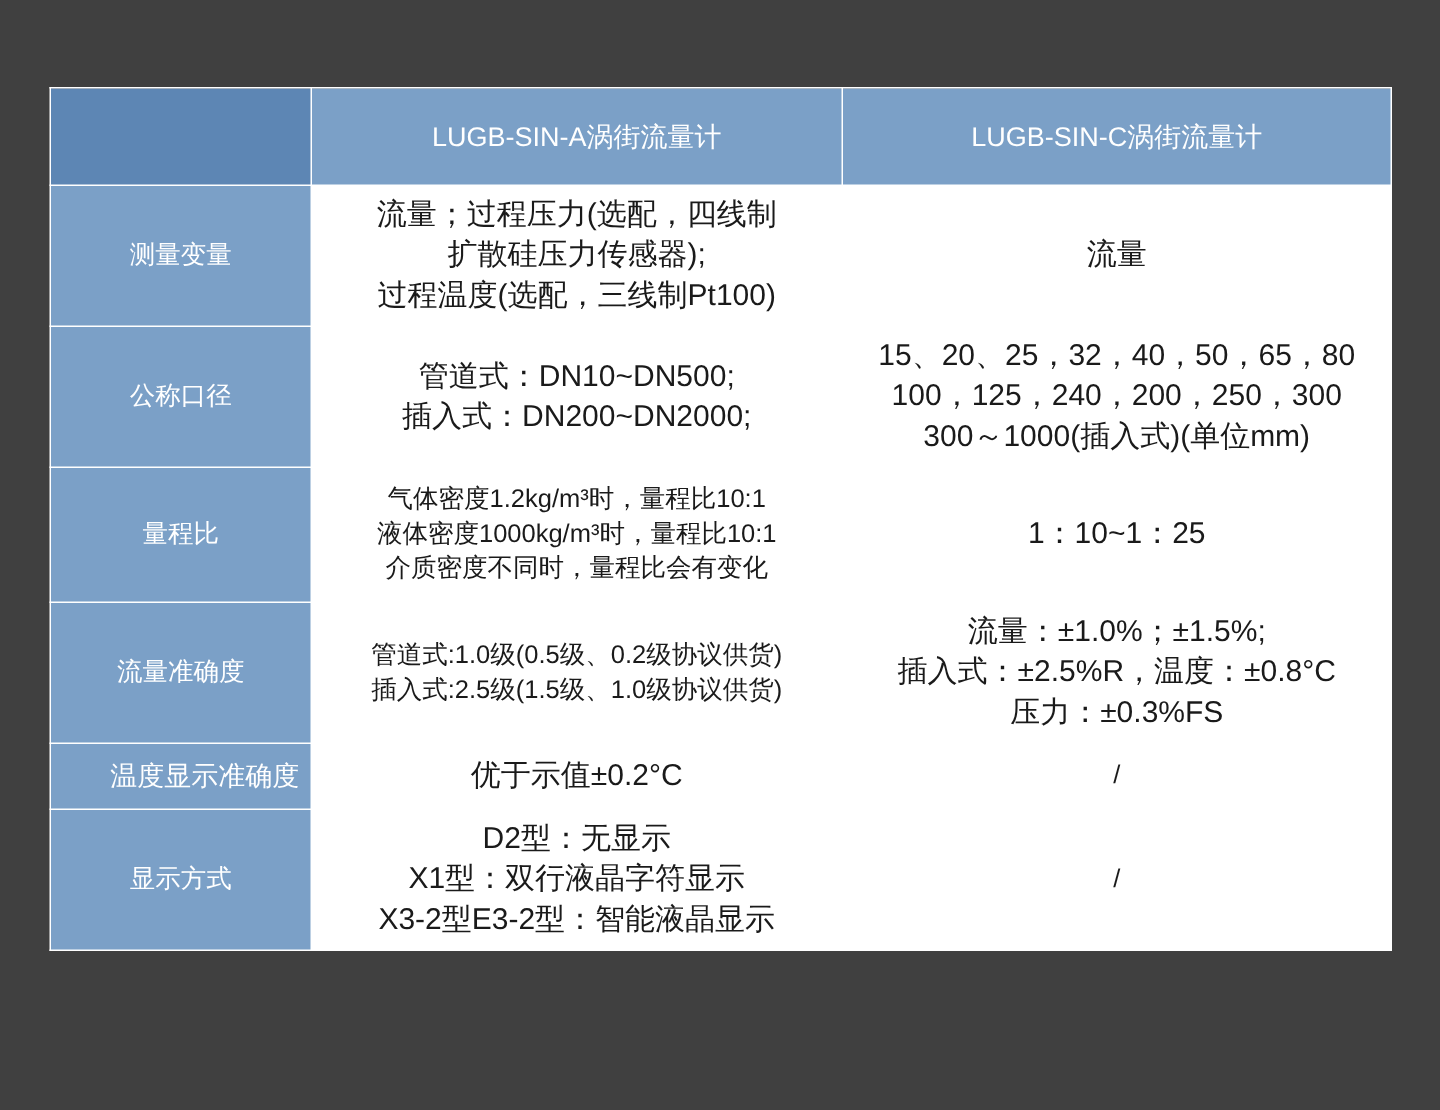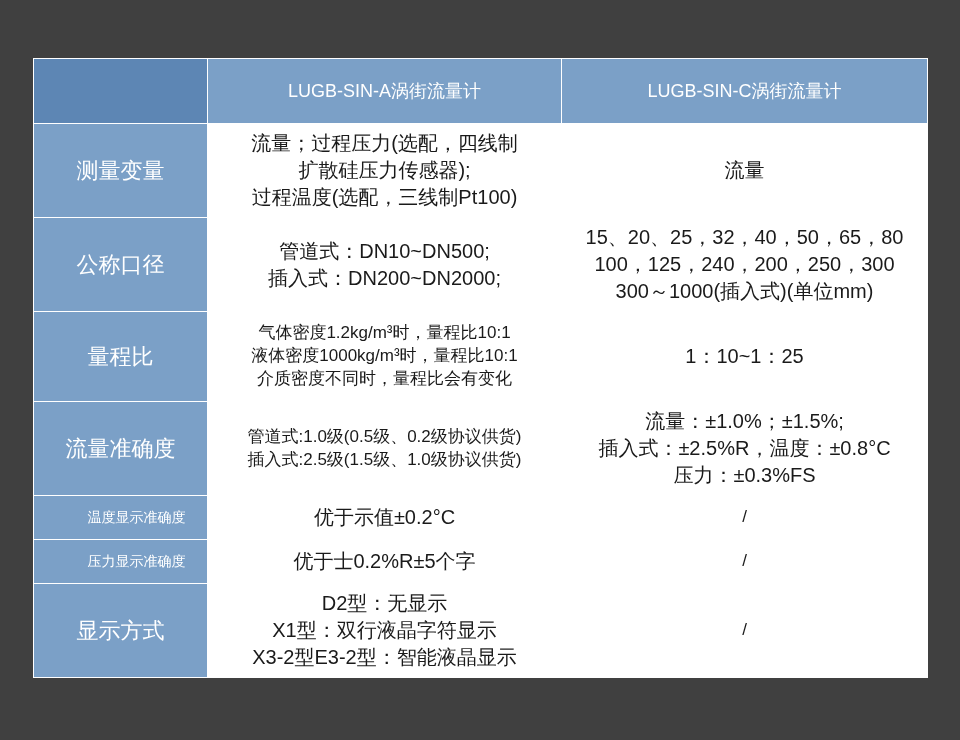--- a/index.html
+++ b/index.html
@@ -48,26 +48,26 @@
     background: #7ba0c7;
     color: #ffffff;
     font-size: 18px;
     font-weight: normal;
     height: 52px;
     border: 1px solid #ffffff;
   }
   .row-label {
     background: #7ba0c7;
     color: #ffffff;
-    font-size: 22px;
+    font-size: 17px;
     font-weight: normal;
     border: 1px solid #ffffff;
   }
   .row-label.small {
-    font-size: 14px;
+    font-size: 18px;
     padding-left: 38px;
   }
   .val {
     background: #ffffff;
     color: #1a1a1a;
     font-size: 20px;
     border: 1px solid #9fb4cc;
   }
   .val.tight {
     font-size: 17px;
@@ -144,25 +144,20 @@
           <span class="ln">压力：±0.3%FS</span>
         </td>
       </tr>
 
       <tr style="height:44px;">
         <td class="row-label small">温度显示准确度</td>
         <td class="val">优于示值±0.2°C</td>
         <td class="val slash">/</td>
       </tr>
 
-      <tr style="height:44px;">
-        <td class="row-label small">压力显示准确度</td>
-        <td class="val">优于士0.2%R±5个字</td>
-        <td class="val slash">/</td>
-      </tr>
 
 
       <tr style="height:88px;">
         <td class="row-label">显示方式</td>
         <td class="val">
           <span class="ln">D2型：无显示</span>
           <span class="ln">X1型：双行液晶字符显示</span>
           <span class="ln">X3-2型E3-2型：智能液晶显示</span>
         </td>
         <td class="val slash">/</td>

